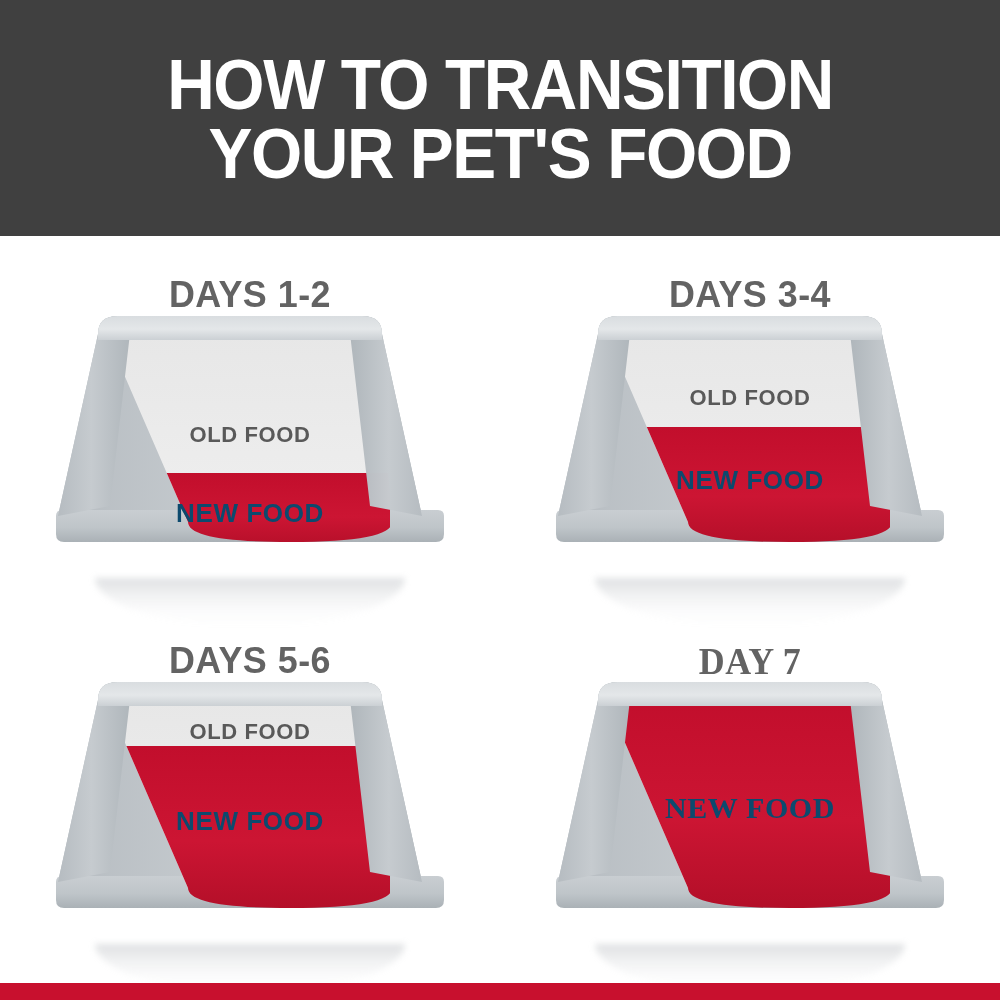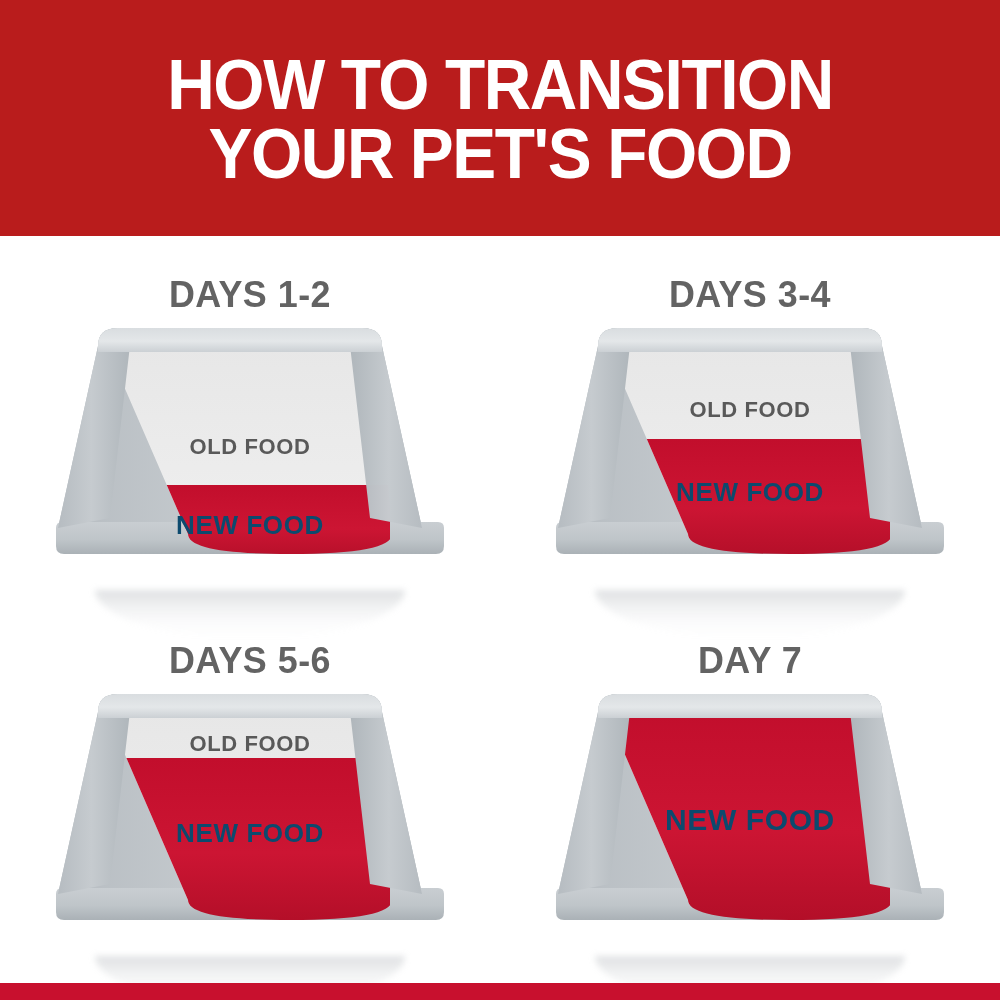--- a/index.html
+++ b/index.html
@@ -8,21 +8,21 @@
   body{
     font-family:"Liberation Sans", sans-serif;
     background:#ffffff;
     overflow:hidden;
     position:relative;
   }
 
   
   .header{
     position:absolute; left:0; top:0; width:1000px; height:236px;
-    background:#b91c1c;
+    background:#404040;
     display:flex; align-items:center; justify-content:center;
   }
   .header-title{
     color:#ffffff;
     font-weight:bold;
     font-size:70px;
     line-height:0.98;
     letter-spacing:-1.5px;
     text-align:center;
     text-transform:uppercase;
@@ -38,35 +38,35 @@
   }
 
   
   .panels{
     position:absolute; left:0; top:236px; width:1000px; height:648px;
   }
   .panel{ position:absolute; width:500px; height:370px; }
   .panel.p0{ left:0;   top:18px; }
   .panel.p1{ left:500px; top:18px; }
   .panel.p2{ left:0;   top:384px; }
-  .panel.p3{ left:500px; top:384px; }
+  .panel.p3{ left:500px; top:384px;font-family:Liberation Serif, serif; }
 
   .panel-title{
     position:absolute; left:0; top:20px; width:500px;
     text-align:center;
     color:#636363;
     font-weight:bold;
     font-size:37px;
     letter-spacing:0.5px;
     transform:scaleX(0.97);
   }
 
   
   .bowl-wrap{
-    position:absolute; left:0; top:68px; width:500px; height:270px;
+    position:absolute; left:0; top:56px; width:500px; height:270px;
   }
   .bowl-svg{ display:block; width:500px; height:270px; }
 
   
   .reflection{
     position:absolute; left:95px; top:268px; width:310px; height:48px;
     background:linear-gradient(to bottom,
         rgba(150,156,162,0.30) 0%,
         rgba(170,176,182,0.17) 35%,
         rgba(200,205,210,0.06) 70%,

